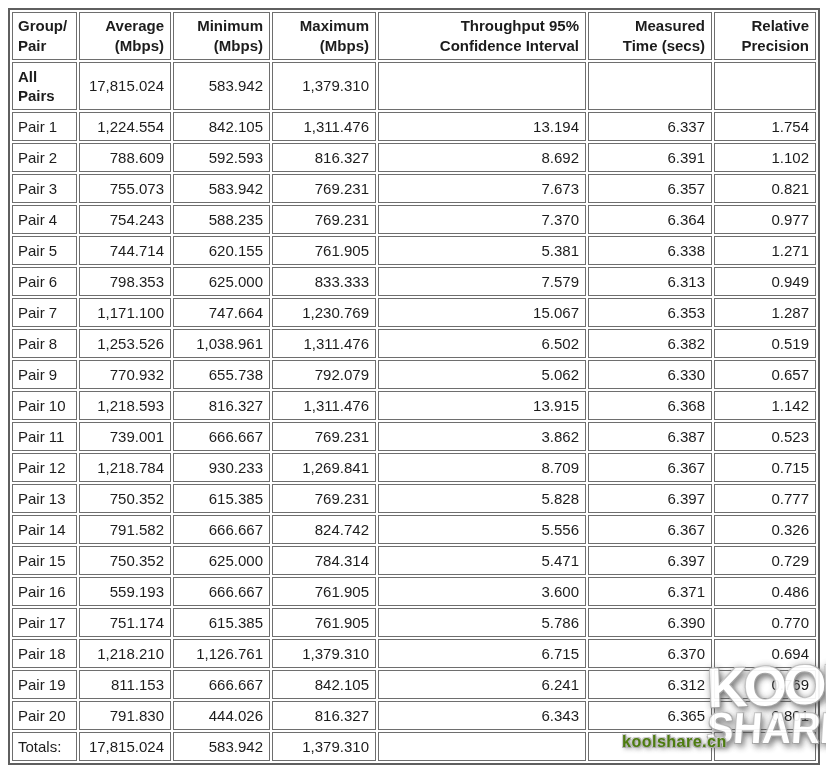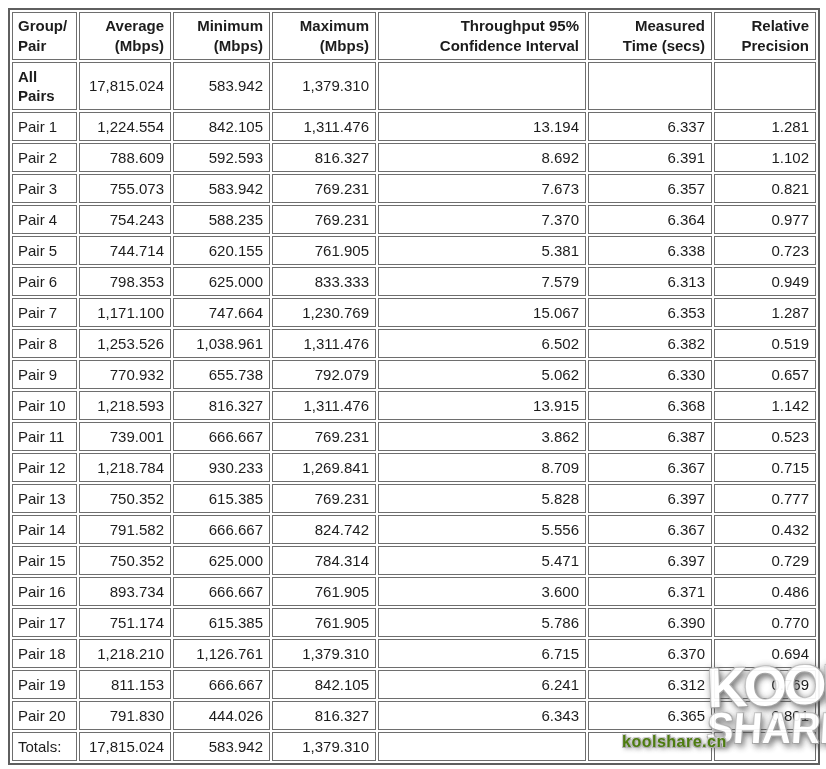--- a/index.html
+++ b/index.html
@@ -154,21 +154,21 @@
             <td data-name="value-cell"></td>
             <td data-name="value-cell"></td>
           </tr>
           <tr data-name="table-row-pair-1">
             <td data-name="row-label-cell" class="first">Pair 1</td>
             <td data-name="value-cell">1,224.554</td>
             <td data-name="value-cell">842.105</td>
             <td data-name="value-cell">1,311.476</td>
             <td data-name="value-cell">13.194</td>
             <td data-name="value-cell">6.337</td>
-            <td data-name="value-cell">1.281</td>
+            <td data-name="value-cell">1.754</td>
           </tr>
           <tr data-name="table-row-pair-2">
             <td data-name="row-label-cell" class="first">Pair 2</td>
             <td data-name="value-cell">788.609</td>
             <td data-name="value-cell">592.593</td>
             <td data-name="value-cell">816.327</td>
             <td data-name="value-cell">8.692</td>
             <td data-name="value-cell">6.391</td>
             <td data-name="value-cell">1.102</td>
           </tr>
@@ -190,21 +190,21 @@
             <td data-name="value-cell">6.364</td>
             <td data-name="value-cell">0.977</td>
           </tr>
           <tr data-name="table-row-pair-5">
             <td data-name="row-label-cell" class="first">Pair 5</td>
             <td data-name="value-cell">744.714</td>
             <td data-name="value-cell">620.155</td>
             <td data-name="value-cell">761.905</td>
             <td data-name="value-cell">5.381</td>
             <td data-name="value-cell">6.338</td>
-            <td data-name="value-cell">0.723</td>
+            <td data-name="value-cell">1.271</td>
           </tr>
           <tr data-name="table-row-pair-6">
             <td data-name="row-label-cell" class="first">Pair 6</td>
             <td data-name="value-cell">798.353</td>
             <td data-name="value-cell">625.000</td>
             <td data-name="value-cell">833.333</td>
             <td data-name="value-cell">7.579</td>
             <td data-name="value-cell">6.313</td>
             <td data-name="value-cell">0.949</td>
           </tr>
@@ -271,34 +271,34 @@
             <td data-name="value-cell">6.397</td>
             <td data-name="value-cell">0.777</td>
           </tr>
           <tr data-name="table-row-pair-14">
             <td data-name="row-label-cell" class="first">Pair 14</td>
             <td data-name="value-cell">791.582</td>
             <td data-name="value-cell">666.667</td>
             <td data-name="value-cell">824.742</td>
             <td data-name="value-cell">5.556</td>
             <td data-name="value-cell">6.367</td>
-            <td data-name="value-cell">0.432</td>
+            <td data-name="value-cell">0.326</td>
           </tr>
           <tr data-name="table-row-pair-15">
             <td data-name="row-label-cell" class="first">Pair 15</td>
             <td data-name="value-cell">750.352</td>
             <td data-name="value-cell">625.000</td>
             <td data-name="value-cell">784.314</td>
             <td data-name="value-cell">5.471</td>
             <td data-name="value-cell">6.397</td>
             <td data-name="value-cell">0.729</td>
           </tr>
           <tr data-name="table-row-pair-16">
             <td data-name="row-label-cell" class="first">Pair 16</td>
-            <td data-name="value-cell">893.734</td>
+            <td data-name="value-cell">559.193</td>
             <td data-name="value-cell">666.667</td>
             <td data-name="value-cell">761.905</td>
             <td data-name="value-cell">3.600</td>
             <td data-name="value-cell">6.371</td>
             <td data-name="value-cell">0.486</td>
           </tr>
           <tr data-name="table-row-pair-17">
             <td data-name="row-label-cell" class="first">Pair 17</td>
             <td data-name="value-cell">751.174</td>
             <td data-name="value-cell">615.385</td>

